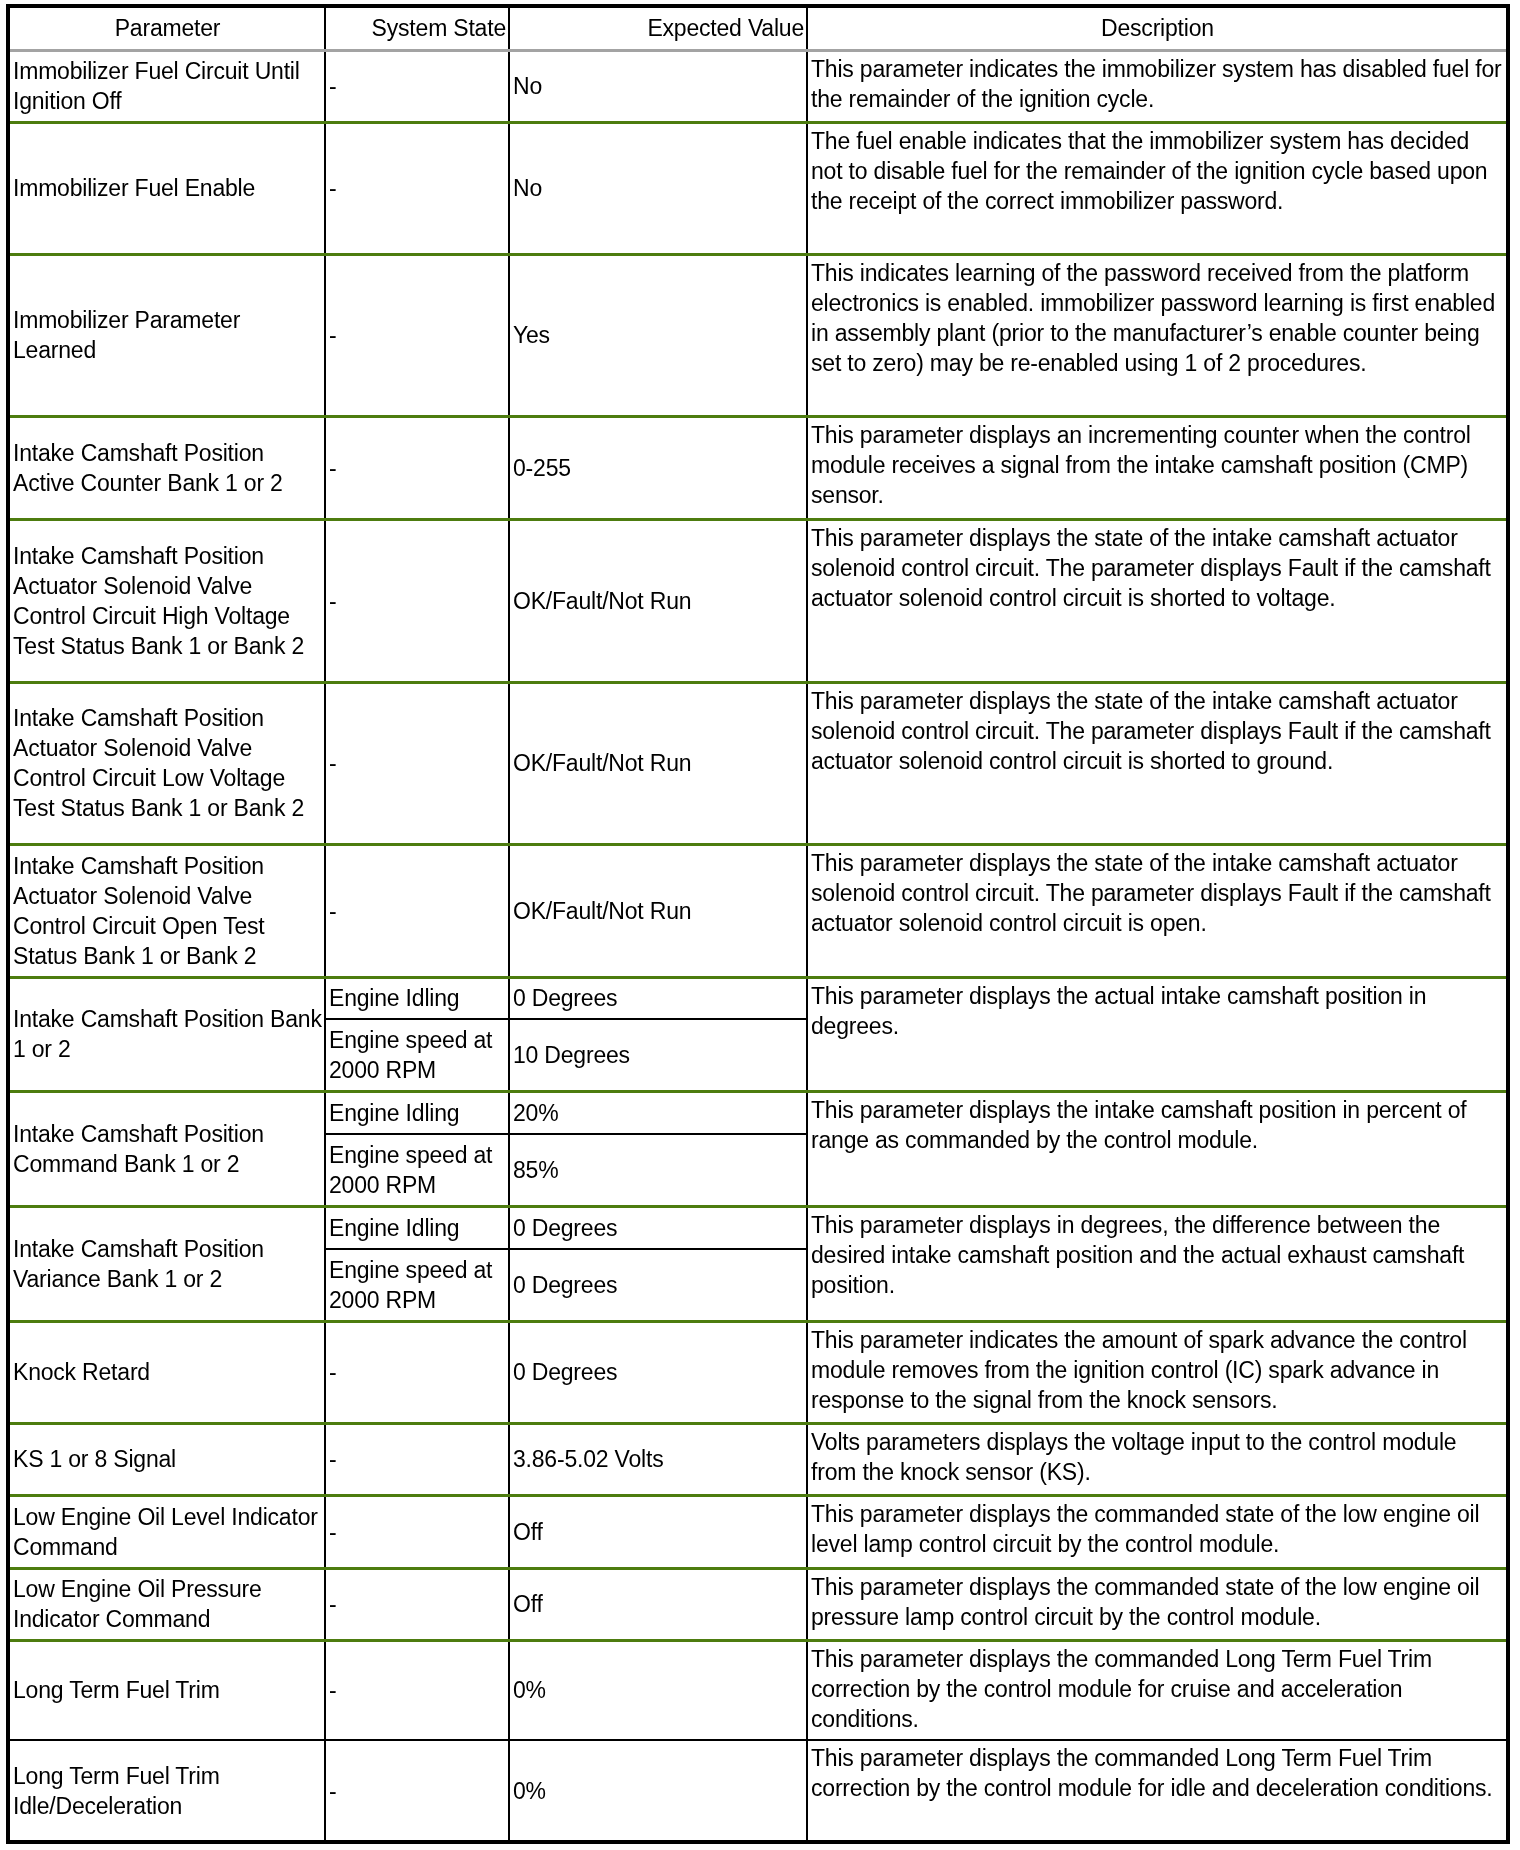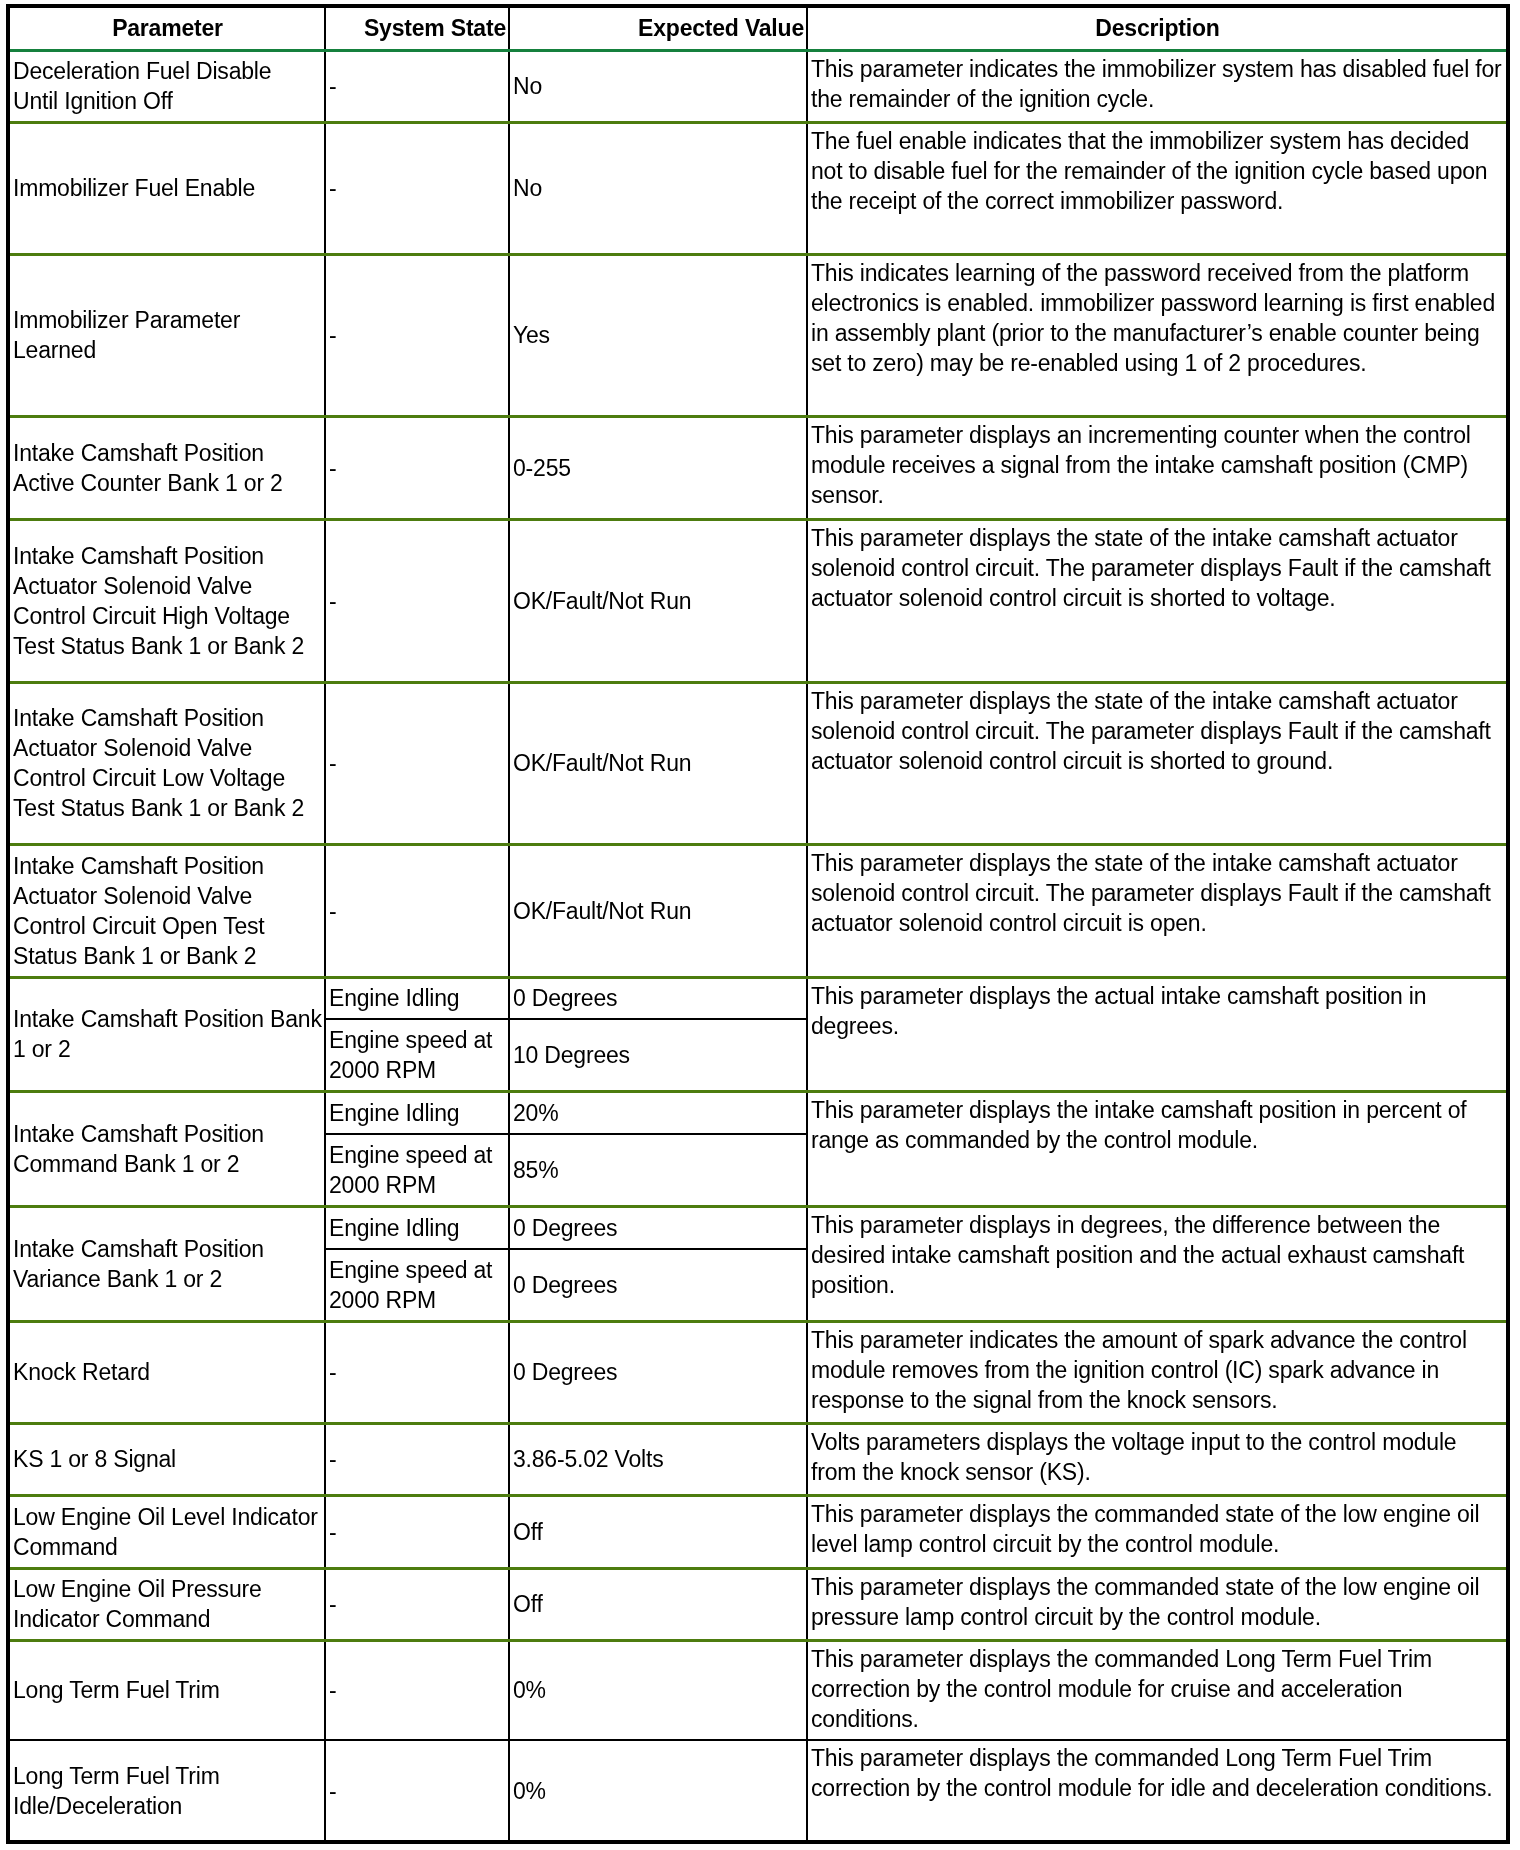--- a/index.html
+++ b/index.html
@@ -16,23 +16,23 @@
   }
   .tbl td, .tbl th {
     border: 2px solid #000;
     padding: 0 2px 0 3px;
     vertical-align: middle;
     text-align: left;
     overflow: hidden;
     letter-spacing: -0.2px;
   }
   .tbl th {
-    font-weight: bold;
+    font-weight: normal;
     text-align: center;
-    border-bottom: 3px solid #15803d;
+    border-bottom: 3px solid #a3a3a3;
   }
   .tbl th.left { text-align: right; }
   .tbl td.desc { vertical-align: top; padding-top: 2px; }
   .tbl tr.thick td { border-top: 3px solid #4d7c0f; }
   col.c1 { width: 317px; }
   col.c2 { width: 184px; }
   col.c3 { width: 298px; }
   col.c4 { width: 701px; }
 </style>
 </head>
@@ -49,21 +49,21 @@
     <tr style="height:44px">
       <th>Parameter</th>
       <th class="left">System State</th>
       <th class="left">Expected Value</th>
       <th>Description</th>
     </tr>
   </thead>
   <tbody>
 
     <tr style="height:72px">
-      <td>Deceleration Fuel Disable Until Ignition Off</td>
+      <td>Immobilizer Fuel Circuit Until Ignition Off</td>
       <td>-</td>
       <td>No</td>
       <td class="desc">This parameter indicates the immobilizer system has disabled fuel for the remainder of the ignition cycle.</td>
     </tr>
 
     <tr class="thick" style="height:132px">
       <td>Immobilizer Fuel Enable</td>
       <td>-</td>
       <td>No</td>
       <td class="desc">The fuel enable indicates that the immobilizer system has decided not to disable fuel for the remainder of the ignition cycle based upon the receipt of the correct immobilizer password.</td>

